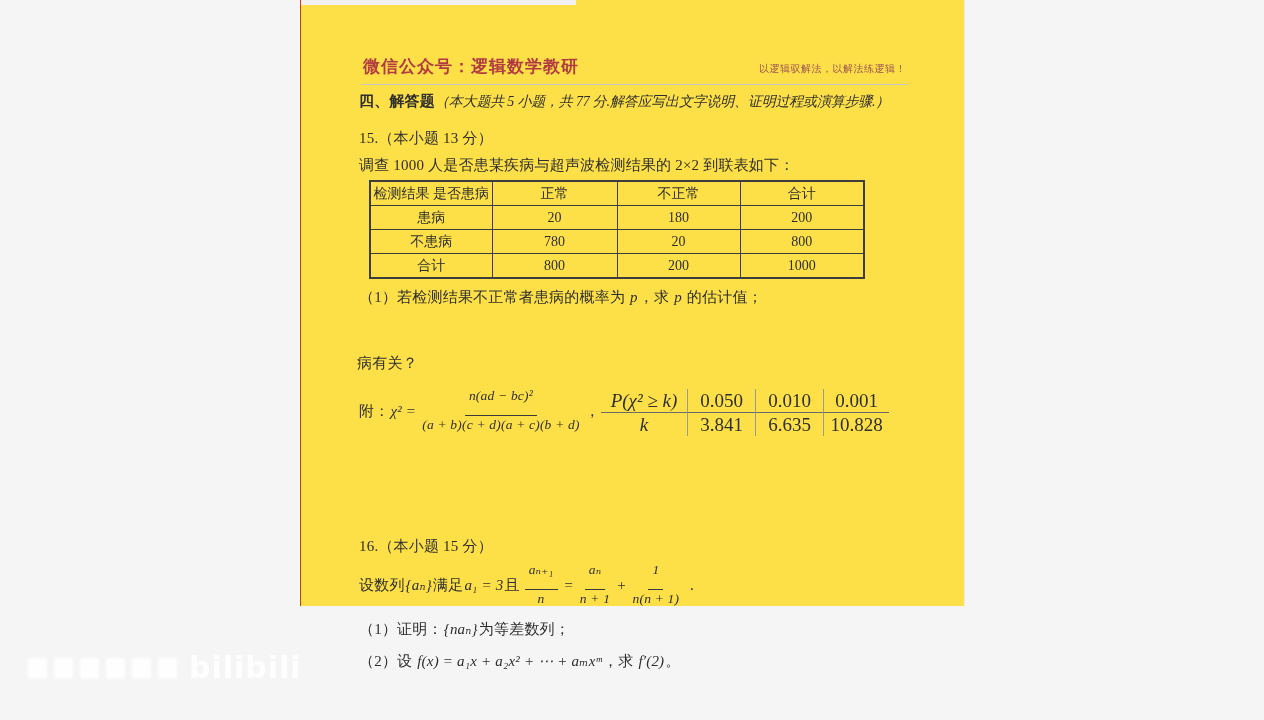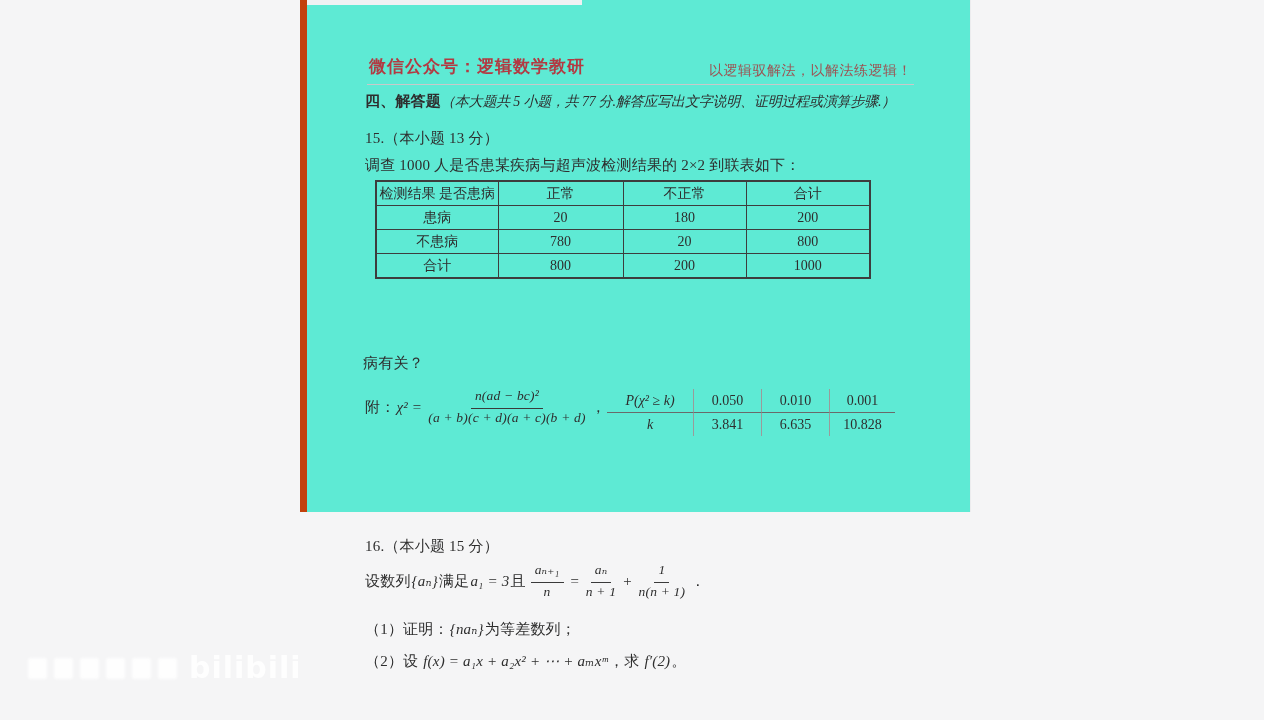--- a/index.html
+++ b/index.html
@@ -3,47 +3,47 @@
 <meta charset="utf-8">
 <style>
   html,body { margin:0; padding:0; background:#e9e9ea; }
   .stage {
     position:relative; width:1264px; height:720px; overflow:hidden;
     background:#f5f5f6;
     font-family:"Liberation Serif","DejaVu Serif",serif;
     color:#2e2e2e;
   }
   .page {
-    position:absolute; left:300px; top:0; width:663px; height:512px;
-    background:#5eead4;
-    border-left:7px solid #c2410c; border-right:1px solid #ececee;
+    position:absolute; left:300px; top:0; width:663px; height:606px;
+    background:#fde047;
+    border-left:1px solid #c2410c; border-right:1px solid #ececee;
   }
   .abs { position:absolute; }
   .top-strip { left:0; top:0; width:275px; height:5px; background:#f1f1f3; }
 
   .brand { left:62px; top:55px; font-size:17px; font-weight:bold; letter-spacing:1px; }
-  .slogan { right:58px; top:62px; font-size:14px; letter-spacing:0.5px; }
+  .slogan { right:58px; top:62px; font-size:10px; letter-spacing:0.5px; }
   .rule { left:60px; top:84px; width:547px; height:1px; background:#c9c9c9; }
 
   .para { font-size:15px; white-space:nowrap; letter-spacing:0.2px; line-height:1.2; }
   .bold { font-weight:bold; }
   .note { font-style:italic; font-size:14px; letter-spacing:-0.2px; }
 
   .math { font-family:"Liberation Serif","DejaVu Serif",serif; font-style:italic; padding:0 1px; }
 
   .formula-line { display:flex; align-items:center; }
   .frac { display:inline-flex; flex-direction:column; align-items:center;
           margin:0 5px; line-height:1.25; font-size:13.5px; text-align:center; }
-  .frac .num { border-bottom:1px solid #3a3a3a; padding:0 4px 3px; font-style:italic; }
+  .frac .num { border-bottom:1px solid #3a3a3a; padding:0 4px 10px; font-style:italic; }
   .frac .den { padding-top:1px; font-style:italic; }
 
   .ctable { border-collapse:collapse; font-size:14px; border:2px solid #3d3d3d; }
   .ctable td { border:1px solid #3d3d3d; text-align:center; padding:0; height:23px;margin-top:40px; }
 
-  .ktable { display:grid; grid-template-columns:86px 68px 68px 66px; font-size:14px; }
+  .ktable { display:grid; grid-template-columns:86px 68px 68px 66px; font-size:19px; }
   .kcell { height:23px; display:flex; align-items:center; justify-content:center; }
   .kcell.vline { border-left:1px solid #9a9a9a; }
   .kcell.hline { border-bottom:1px solid #6a6a6a; }
 
   .watermark { position:absolute; left:28px; top:650px; display:flex; align-items:flex-end;
                gap:12px; color:#ffffff; opacity:0.92; }
   .wm-cjk { display:flex; gap:7px; padding-bottom:6px; filter:blur(1px); }
   .wm-cjk i { display:block; width:19px; height:21px; background:rgba(255,255,255,0.95); border-radius:3px; }
   .wm-logo { font-family:"DejaVu Sans","Liberation Sans",sans-serif; font-weight:bold;
              font-size:30px; letter-spacing:1px; filter:blur(0.5px); }
@@ -97,20 +97,21 @@
       </tr>
       <tr>
         <td>合计</td>
         <td>800</td>
         <td>200</td>
         <td>1000</td>
       </tr>
     </tbody>
       </table>
 
+    <div class="abs para" style="left:58px; top:288px;"><span class="cjk">（1）若检测结果不正常者患病的概率为 </span><span class="math">p</span><span class="cjk">，求 </span><span class="math">p</span><span class="cjk"> 的估计值；</span></div>
 
     <div class="abs para" style="left:56px; top:354px;">病有关？</div>
 
     <div class="abs para formula-line" style="left:58px; top:388px;">
         <span class="cjk">附：  </span>
         <span class="math">χ² =</span>
         <span class="frac">
           <span class="num">n(ad − bc)²</span>
           <span class="den">(a + b)(c + d)(a + c)(b + d)</span>
         </span>

